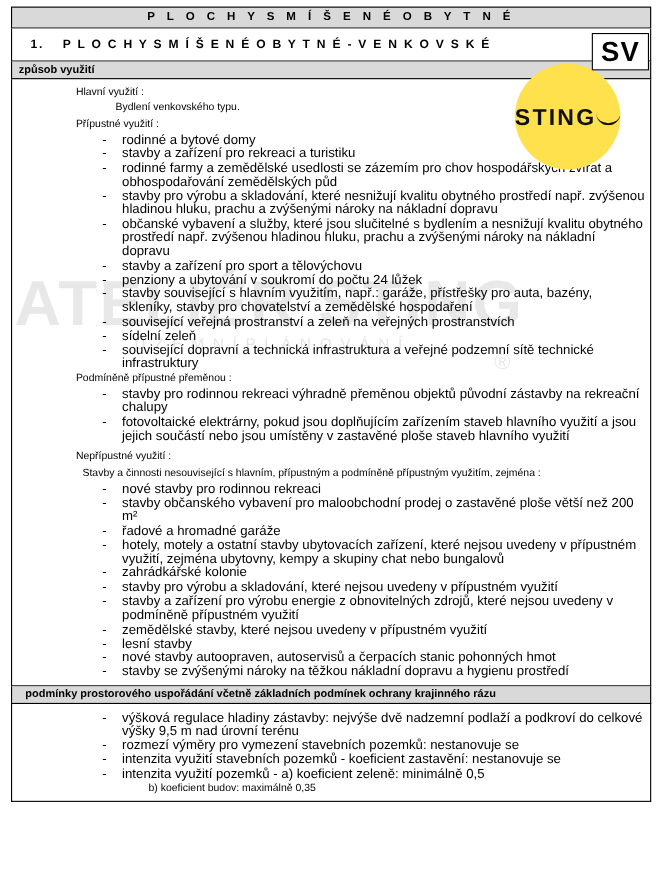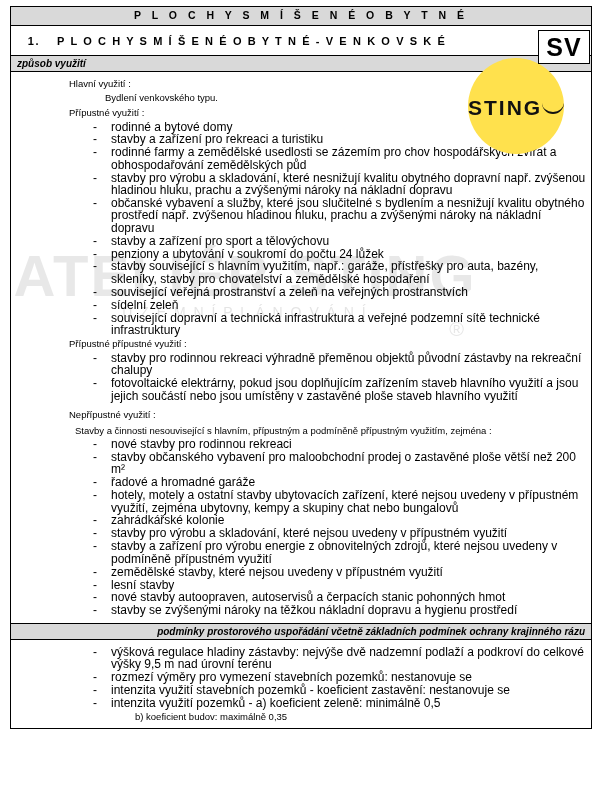--- a/index.html
+++ b/index.html
@@ -51,27 +51,26 @@
   }
   .title-num { width: 46px; text-align: center; }
   .title-text { flex: 1; }
 
   
   .section-bar {
     border: 1.5px solid #000;
     border-top: none;
     background: #d9d9d9;
     font-size: 10px;
-    font-style: italic;
     font-weight: bold;
     padding: 2px 6px;
     position: relative;
     z-index: 3;
   }
-  .section-bar.center { text-align: right; padding-left: 12px; }
+  .section-bar.center { text-align: left; padding-left: 12px; }
 
   .body-box {
     border: 1.5px solid #000;
     border-top: none;
     position: relative;
     z-index: 3;
     background: transparent;
     padding: 6px 4px 4px 4px;
   }
 
@@ -230,31 +229,31 @@
   <div class="body-box">
 
     <div class="lvl1">Hlavní využití :</div>
     <div class="lvl2">Bydlení venkovského typu.</div>
 
     <div class="lvl1">Přípustné využití :</div>
     <ul class="bullets">
       <li>rodinné a bytové domy</li>
       <li>stavby a zařízení pro rekreaci a turistiku</li>
       <li>rodinné farmy a zemědělské usedlosti se zázemím pro chov hospodářských zvířat a obhospodařování zemědělských půd</li>
-      <li>stavby pro výrobu a skladování, které nesnižují kvalitu obytného dopravní např. zvýšenou hladinou hluku, prachu a zvýšenými nároky na nákladní dopravu</li>
+      <li>stavby pro výrobu a skladování, které nesnižují kvalitu obytného prostředí např. zvýšenou hladinou hluku, prachu a zvýšenými nároky na nákladní dopravu</li>
       <li>občanské vybavení a služby, které jsou slučitelné s bydlením a nesnižují kvalitu obytného prostředí např. zvýšenou hladinou hluku, prachu a zvýšenými nároky na nákladní dopravu</li>
       <li>stavby a zařízení pro sport a tělovýchovu</li>
       <li>penziony a ubytování v soukromí do počtu 24 lůžek</li>
       <li>stavby související s hlavním využitím, např.: garáže, přístřešky pro auta, bazény, skleníky, stavby pro chovatelství a zemědělské hospodaření</li>
       <li>související veřejná prostranství a zeleň na veřejných prostranstvích</li>
       <li>sídelní zeleň</li>
       <li>související dopravní a technická infrastruktura a veřejné podzemní sítě technické infrastruktury</li>
     </ul>
 
-    <div class="lvl1">Přípustné přípustné využití :</div>
+    <div class="lvl1">Podmíněně přípustné přeměnou :</div>
     <ul class="bullets">
       <li>stavby pro rodinnou rekreaci výhradně přeměnou objektů původní zástavby na rekreační chalupy</li>
       <li>fotovoltaické elektrárny, pokud jsou doplňujícím zařízením staveb hlavního využití a jsou jejich součástí nebo jsou umístěny v zastavěné ploše staveb hlavního využití</li>
     </ul>
 
     <div class="spacer-sm"></div>
 
     <div class="lvl1">Nepřípustné využití :</div>
     <div class="lvl-stm">Stavby a činnosti nesouvisející s hlavním, přípustným a podmíněně přípustným využitím, zejména :</div>
     <ul class="bullets">

